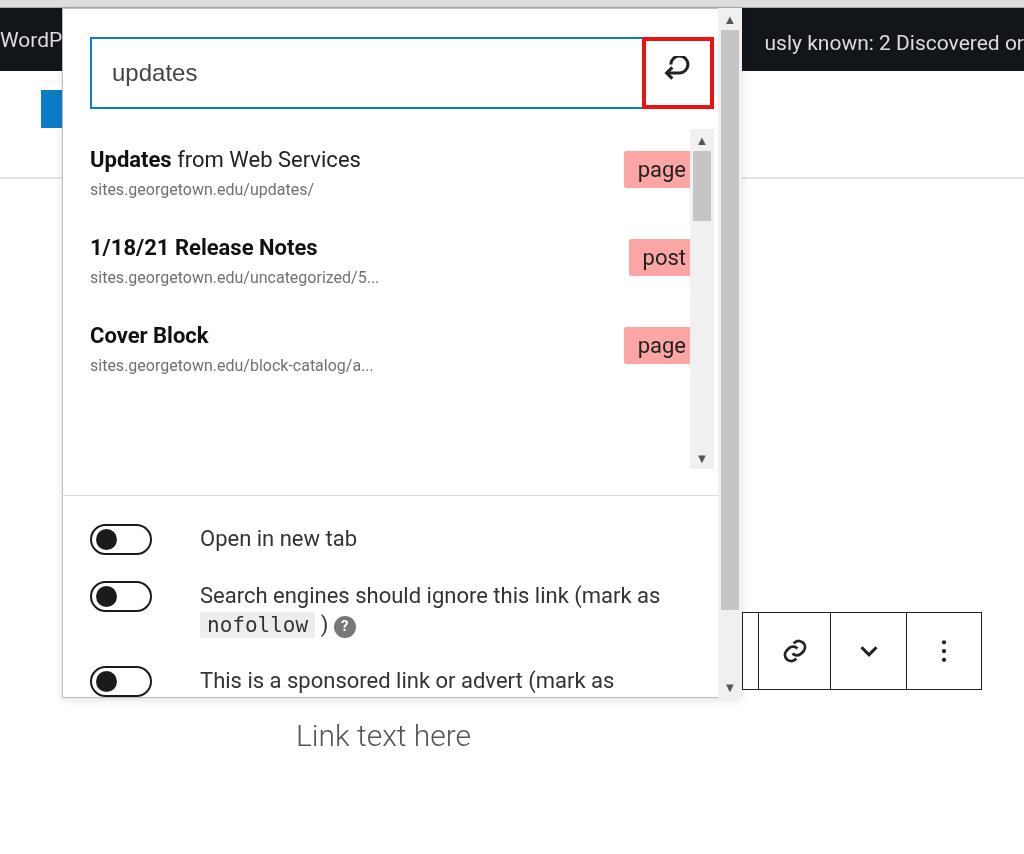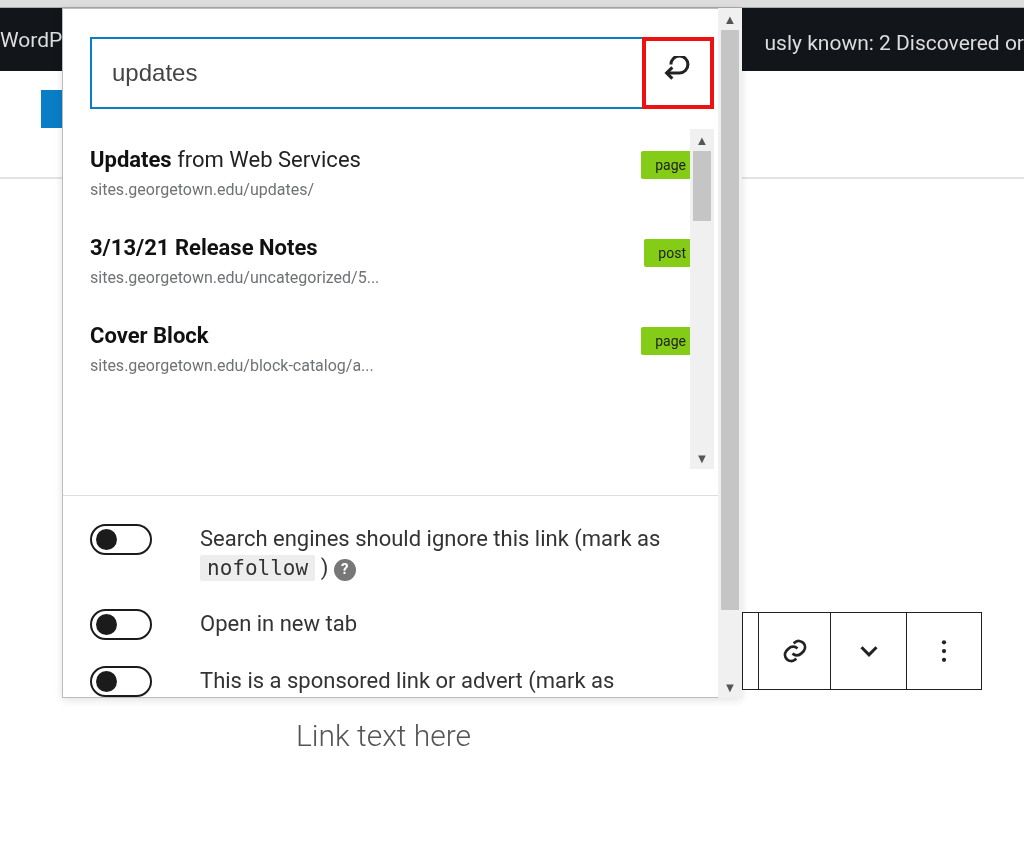--- a/index.html
+++ b/index.html
@@ -113,23 +113,23 @@
     font-weight: 400;
     color: #222;
     margin-bottom: 8px;
   }
   .result .title strong { font-weight: 700; color: #111; }
   .result .url {
     font-size: 16px;
     color: #6f7275;
   }
   .badge {
-    background: #84cc16;
+    background: #fca5a5;
     color: #222;
-    font-size: 14px;
+    font-size: 22px;
     padding: 6px 14px;
     border-radius: 2px;
     margin-top: 4px;
     margin-right: 14px;
   }
   .inner-scroll {
     position: absolute;
     right: 27px;
     top: 0;
     width: 24px;
@@ -262,21 +262,21 @@
             <strong>Updates</strong><span> from Web Services</span>
           </div>
           <div class="url">sites.georgetown.edu/updates/</div>
         </div>
         <div class="badge">page</div>
       </div>
 
       <div class="result">
         <div class="texts">
           <div class="title">
-            <strong></strong><span style="font-weight:700;color:#111">3/13/21 Release Notes</span>
+            <strong></strong><span style="font-weight:700;color:#111">1/18/21 Release Notes</span>
           </div>
           <div class="url">sites.georgetown.edu/uncategorized/5...</div>
         </div>
         <div class="badge">post</div>
       </div>
 
       <div class="result">
         <div class="texts">
           <div class="title">
             <strong></strong><span style="font-weight:700;color:#111">Cover Block</span>
@@ -294,32 +294,32 @@
         </div>
       <div class="arrow">▼</div>
     </div>
   </div>
 
   <div class="options">
     <div class="opt-row">
       <div class="toggle">
           <div class="knob"></div>
         </div>
+      <div class="opt-label">Open in new tab</div>
+    </div>
+    <div class="opt-row">
+      <div class="toggle">
+          <div class="knob"></div>
+        </div>
       <div class="opt-label">
         <span>Search engines should ignore this link (mark as </span>
         <span class="code">nofollow</span>
         <span> ) </span>
         <span class="help">?</span>
       </div>
-    </div>
-    <div class="opt-row">
-      <div class="toggle">
-          <div class="knob"></div>
-        </div>
-      <div class="opt-label">Open in new tab</div>
     </div>
     <div class="opt-row" style="margin-bottom:0">
       <div class="toggle" style="align-self:flex-start">
           <div class="knob"></div>
         </div>
       <div class="opt-label">This is a sponsored link or advert (mark as</div>
     </div>
   </div>
 
 </div>

